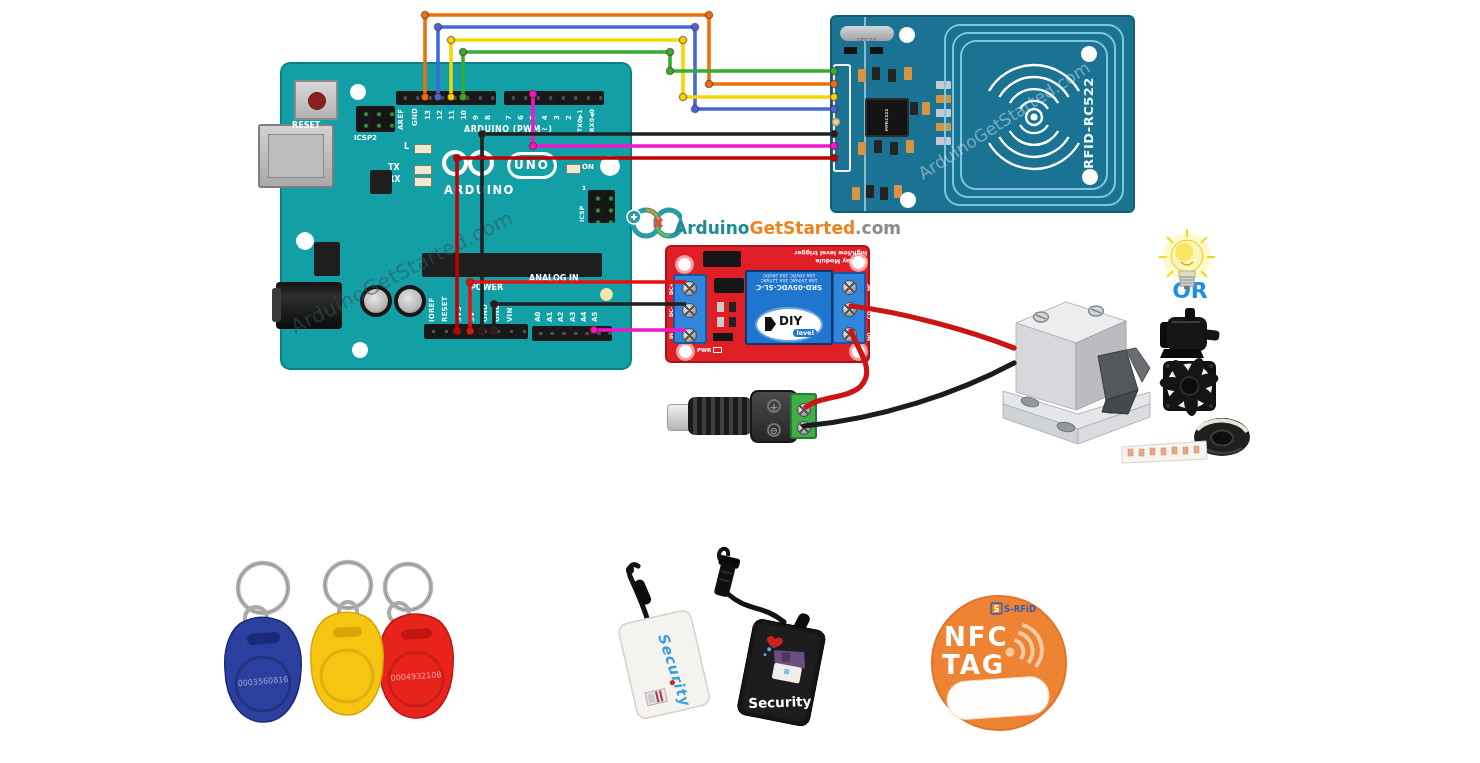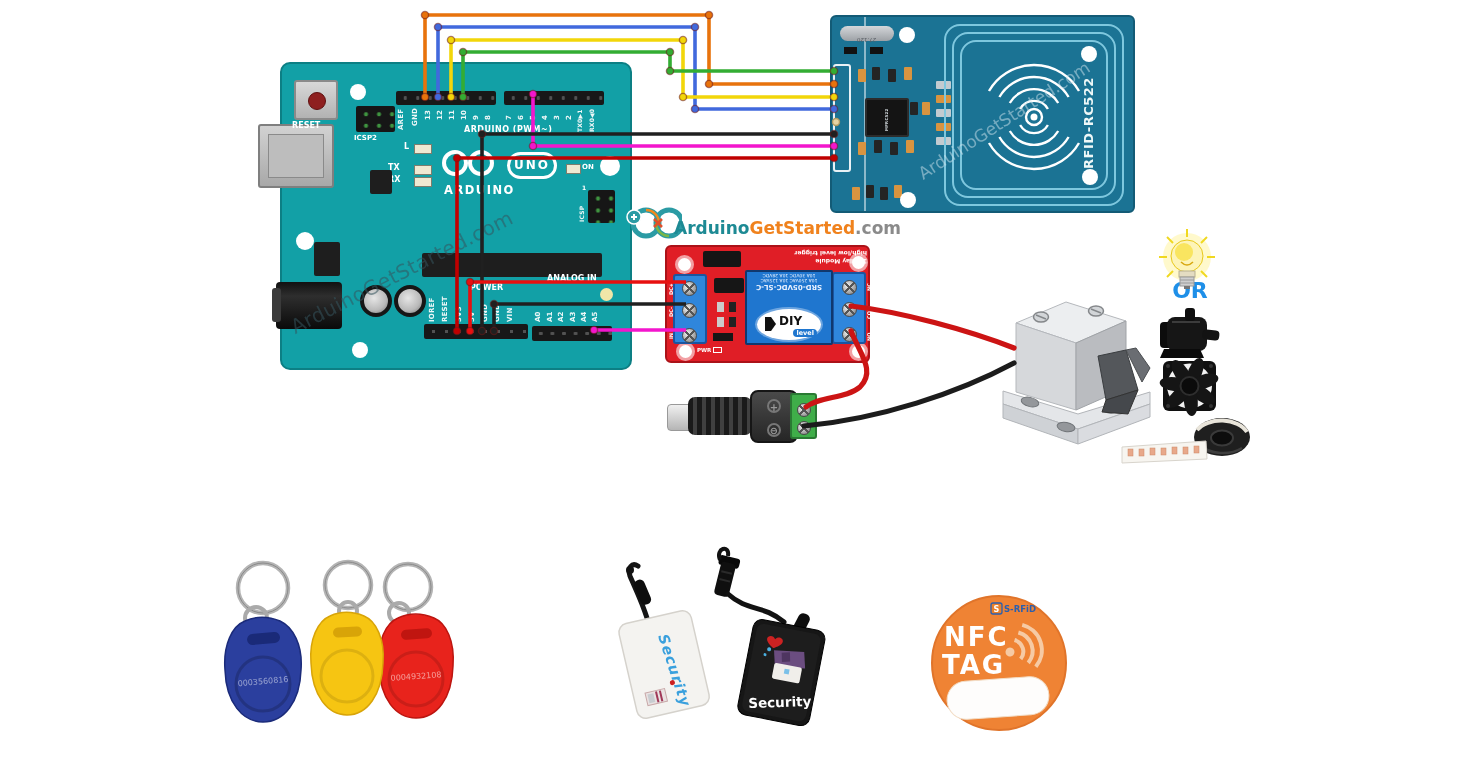--- a/index.html
+++ b/index.html
@@ -115,21 +115,21 @@
 
     <div class="chip" style="left:140px;top:189px;width:180px;height:24px;"></div>
     <div class="chip" style="left:32px;top:178px;width:26px;height:34px;"></div>
     <div class="capc" style="left:78px;top:221px;"></div>
     <div class="capc" style="left:112px;top:221px;"></div>
     <div class="hole" style="left:14px;top:168px;width:18px;height:18px;"></div>
     <div class="hole" style="left:70px;top:278px;width:16px;height:16px;"></div>
     <div class="hole" style="left:318px;top:224px;width:13px;height:13px;background:#f0e6a8;"></div>
 
     <div class="wlab" style="left:188px;top:219px;">POWER</div>
-    <div class="wlab" style="left:247px;top:210px;margin-left:18px;">ANALOG IN</div>
+    <div class="wlab" style="left:247px;top:210px;">ANALOG IN</div>
 
     <div class="pinrow" style="left:142px;top:260px;width:104px;height:15px;background-size:13px 15px;"></div>
     <div class="pinrow" style="left:250px;top:262px;width:80px;height:15px;background-size:11.6px 15px;"></div>
 
     <span class="vlab" style="left:146px;top:258px;">IOREF</span>
     <span class="vlab" style="left:159px;top:258px;">RESET</span>
     <span class="vlab" style="left:173px;top:258px;">3V3</span>
     <span class="vlab" style="left:186px;top:258px;">5V</span>
     <span class="vlab" style="left:199px;top:258px;">GND</span>
     <span class="vlab" style="left:211px;top:258px;">GND</span>

